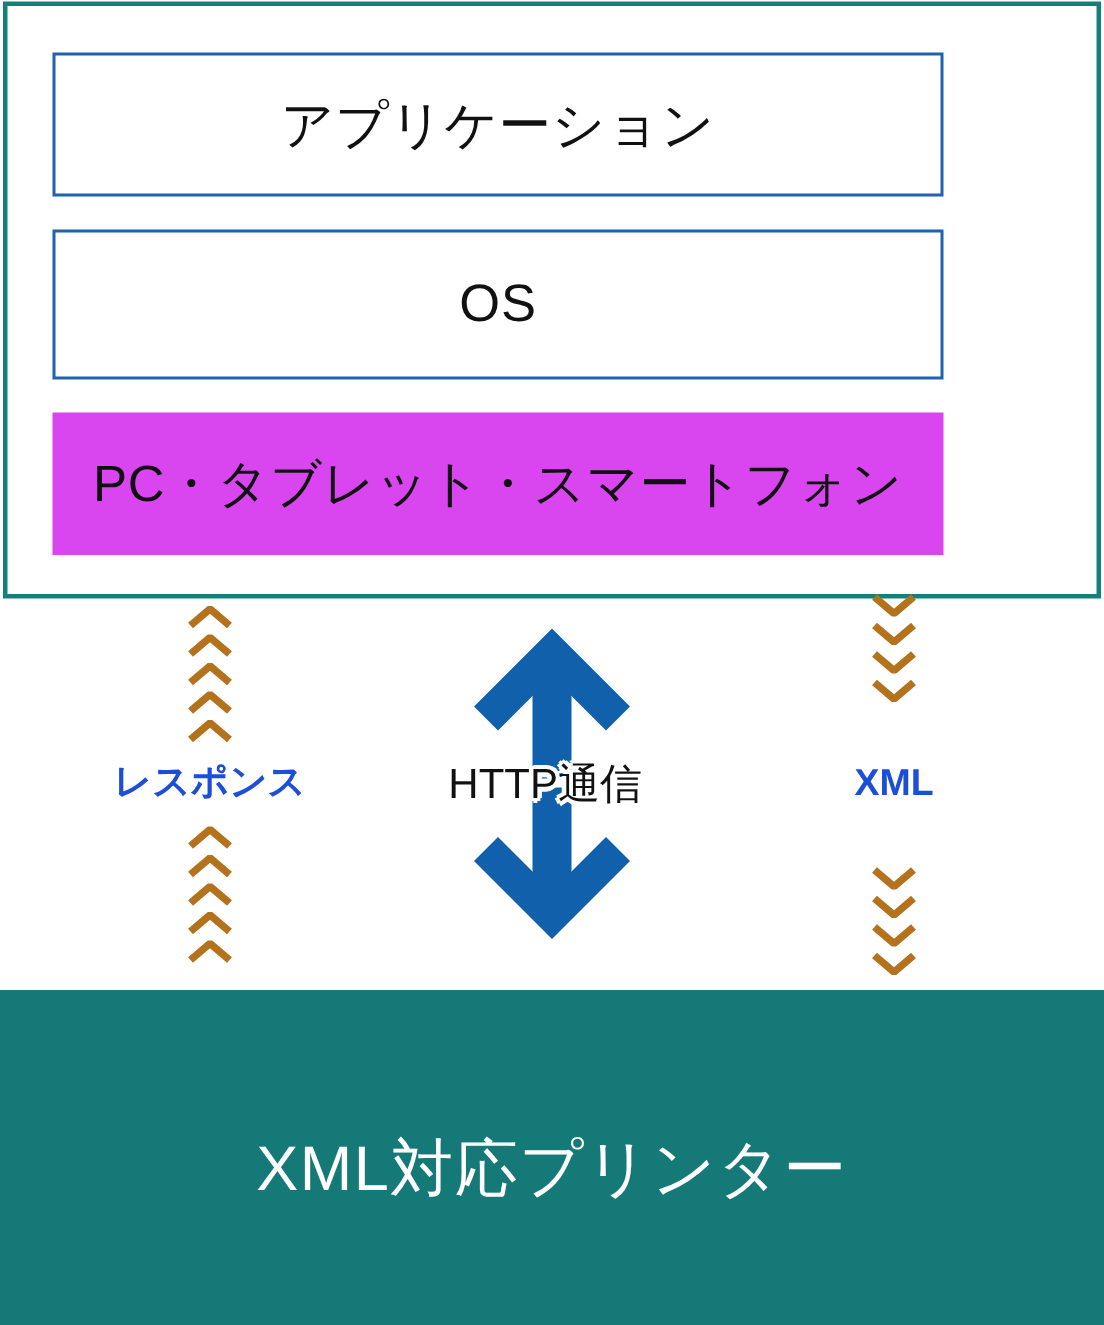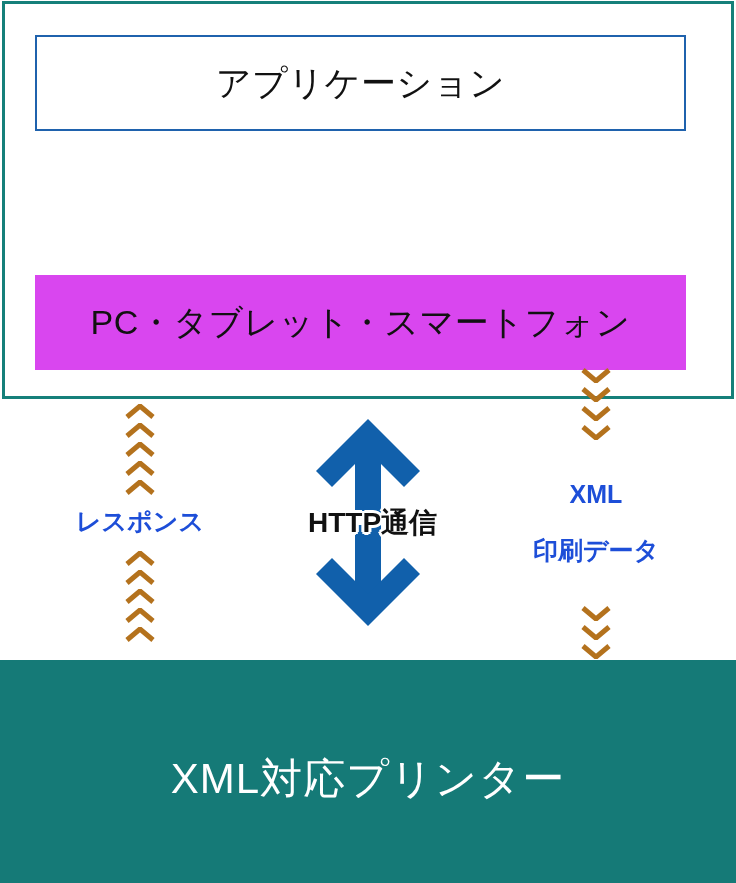--- a/index.html
+++ b/index.html
@@ -15,21 +15,21 @@
   .device-frame {
     position: absolute;
     left: 2px; top: 1px;
     width: 732px; height: 398px;
     border: 3px solid #15807a;
     background: #ffffff;
   }
   .layer-box {
     position: absolute;
     left: 30px;
-    width: 651px;
+    width: 594px;
     display: flex;
     align-items: center;
     justify-content: center;
     text-align: center;
     color: #111111;
     letter-spacing: 0.5px;
   }
   .layer-app {
     top: 31px; height: 96px;
     border: 2px solid #1f62ad;
@@ -89,21 +89,21 @@
     line-height: 1.12;
     white-space: pre-line;
   }
   .label-resp { font-size: 25px; margin: 10px 0 14px; }
   .label-xml  { font-size: 25px; margin: 10px 0 12px; }
 
   
   .arrow-wrap {
     position: relative;
     width: 120px; height: 215px;
-    display: flex; align-items: center; justify-content: flex-start; font-weight: bold;
+    display: flex; align-items: center; justify-content: flex-end;
   }
   .arrow-wrap svg { position: absolute; left: 0; top: 0; }
   .http-label {
     position: relative;
     z-index: 3;
     font-size: 28px;
     color: #111111;
     background: transparent;
     white-space: nowrap;
     text-shadow:
@@ -132,20 +132,23 @@
 <body>
 
 <div id="page">
 
   <div class="device-frame">
 
     <div class="layer-box layer-app">
       <span>アプリケーション</span>
     </div>
 
+    <div class="layer-box layer-os">
+      <span>OS</span>
+    </div>
 
     <div class="layer-box layer-hw">
       <span>PC・タブレット・スマートフォン</span>
     </div>
 
   </div>
 
   <div class="comm-band">
 
     <div class="chan chan-left">
@@ -244,21 +247,20 @@
           </span>
         <span class="chev">
             <svg viewBox="0 0 30 15">
               <path d="M2 2 L15 13 L28 2" fill="none" stroke="#b4721d" stroke-width="5" stroke-linecap="butt" stroke-linejoin="miter"></path>
             </svg>
           </span>
       </div>
 
       <div class="chan-label label-xml">
         <div>XML</div>
-        <div>印刷データ</div>
       </div>
 
       <div class="chev-stack">
         <span class="chev">
             <svg viewBox="0 0 30 15">
               <path d="M2 2 L15 13 L28 2" fill="none" stroke="#b4721d" stroke-width="5" stroke-linecap="butt" stroke-linejoin="miter"></path>
             </svg>
           </span>
         <span class="chev">
             <svg viewBox="0 0 30 15">

